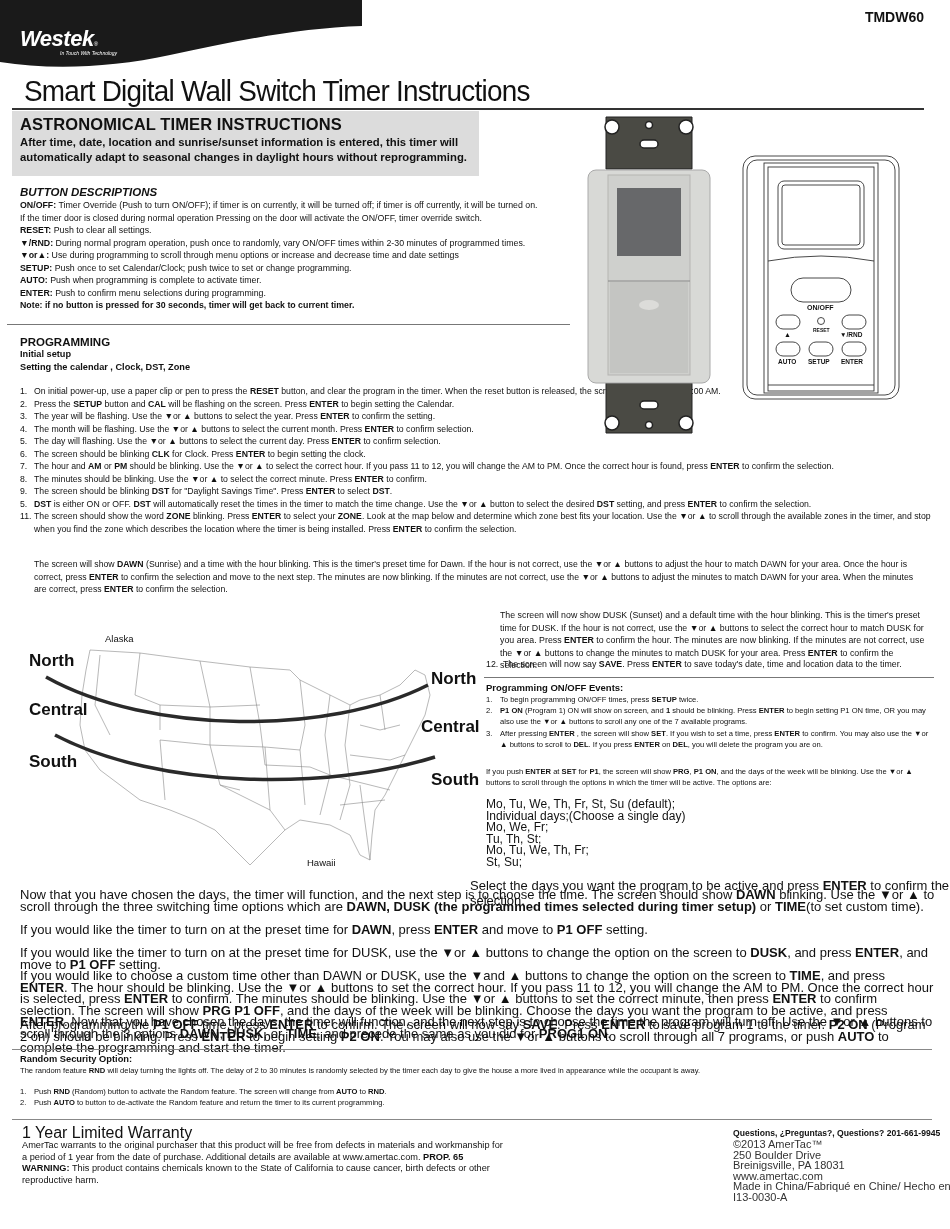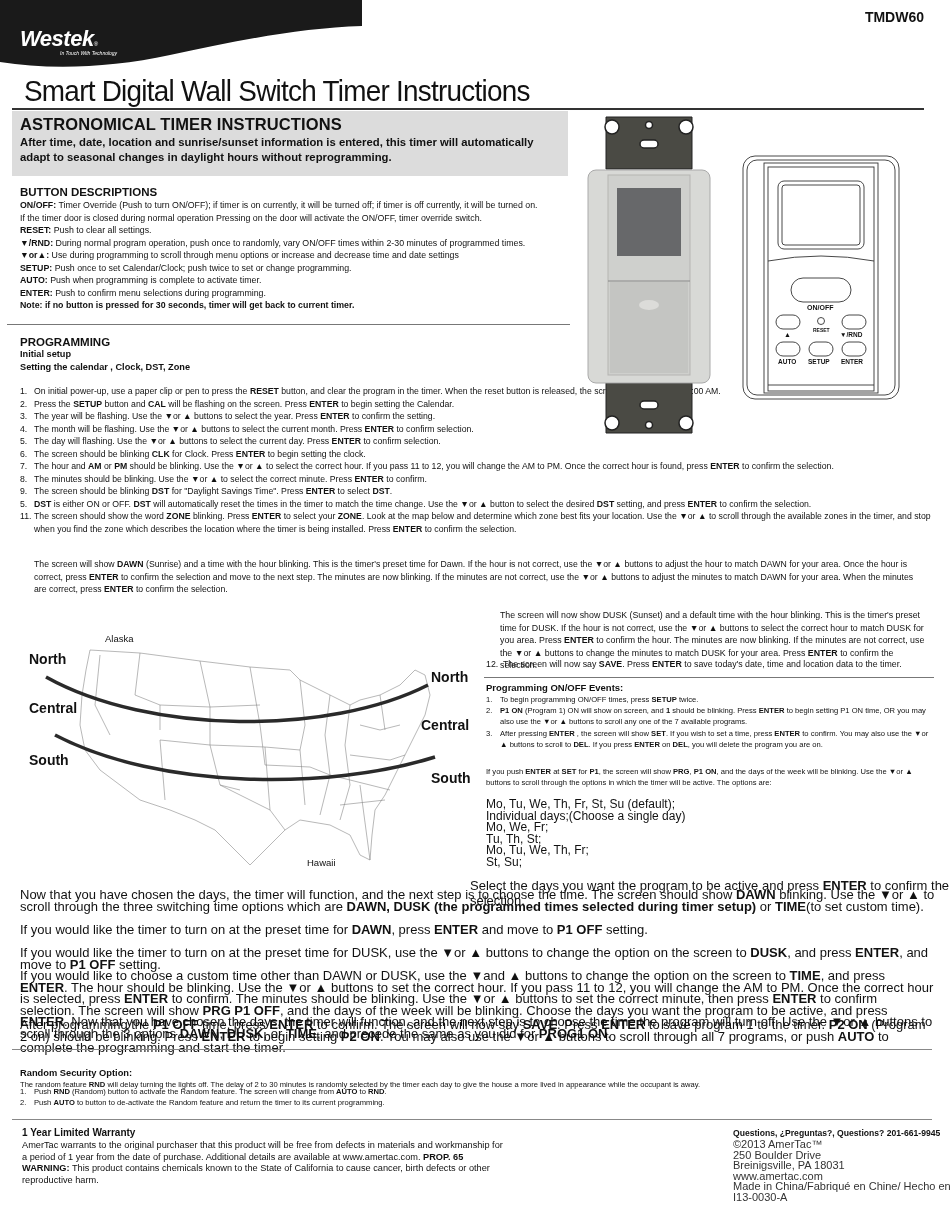--- a/index.html
+++ b/index.html
@@ -11,44 +11,44 @@
   
   #header-swoosh { left: 0; top: 0; width: 362px; height: 70px; }
   #brand-logo { left: 20px; top: 26px; color: #fff; }
   #brand-logo .logo-main { font-family: Liberation Sans, sans-serif; font-weight: bold; font-style: italic; font-size: 22px; letter-spacing: -0.5px; }
   #brand-logo .logo-tag { font-size: 5px; font-style: italic; margin-left: 40px; margin-top: -2px; display:block; }
   #model-number { right: 26px; top: 9px; font-weight: bold; font-size: 14px; }
 
   #doc-title { left: 24px; top: 74px; font-size: 30px; font-family: "Liberation Sans Narrow", "Liberation Sans", sans-serif; letter-spacing: -0.8px; font-weight: normal; transform: scaleX(0.93); transform-origin: left; }
   #title-rule { left: 12px; top: 108px; width: 912px; height: 1.5px; background: #333; }
 
-  #astro-box { left: 12px; top: 111px; width: 556px; height: 65px; background: #dcdcdc; padding: 4px 8px; }
+  #astro-box { left: 12px; top: 111px; width: 467px; height: 65px; background: #dcdcdc; padding: 4px 8px; }
   #astro-box h2 { font-size: 16.5px; font-weight: bold; letter-spacing: 0.1px; }
   #astro-box p { font-size: 11.3px; font-weight: bold; line-height: 15px; margin-top: 1px; }
 
   #buttons-section { left: 20px; top: 186px; width: 545px; }
-  #buttons-section h3 { font-size: 11.5px; font-weight: bold; margin-bottom: 1px; }
+  #buttons-section h3 { font-size: 11.5px; font-weight: bold; margin-bottom: 1px; font-style: italic; }
   #buttons-section .row { font-size: 8.8px; line-height: 12.5px; white-space: nowrap; }
   #buttons-section .note { font-weight: bold; }
   #rule-1 { left: 7px; top: 324px; width: 563px; height: 1px; background: #777; }
 
   #prog-section { left: 20px; top: 336px; }
   #prog-section h3 { font-size: 11.5px; font-weight: bold; }
   #prog-section .sub { font-size: 9.2px; font-weight: bold; line-height: 12.5px; }
 
   ol.steps { list-style: none; }
   ol.steps li { position: relative; padding-left: 14px; font-size: 8.7px; line-height: 12.5px; }
   ol.steps li .num { position: absolute; left: 0; top: 0; }
 
   #setup-steps { left: 20px; top: 385px; width: 920px; }
   #dawn-para { left: 34px; top: 558px; width: 880px; font-size: 8.7px; line-height: 12.5px; }
 
   
   #map-area { left: 0; top: 625px; width: 480px; height: 250px; text-align: center; }
-  .map-label { position: absolute; font-weight: bold; font-size: 14px; }
+  .map-label { position: absolute; font-weight: bold; font-size: 17px; }
   .map-small { position: absolute; font-size: 9.5px; }
 
   #dusk-para { left: 500px; top: 609px; width: 430px; font-size: 8.8px; line-height: 12.5px; }
   #step-12 { left: 486px; top: 658px; width: 450px; font-size: 8.8px; line-height: 12.5px; }
   #step-12 .num { display: inline-block; width: 17px; }
   #rule-2 { left: 484px; top: 677px; width: 450px; height: 1px; background: #777; }
 
   #events-section { left: 486px; top: 682px; width: 450px; }
   #events-section h4 { font-size: 9.5px; font-weight: bold; line-height: 12px; }
   #events-section ol.steps li { font-size: 7.6px; line-height: 11.2px; }
@@ -58,29 +58,29 @@
   #select-days { left: 470px; top: 878px; font-size: 13px; }
 
   .body-para { left: 20px; width: 915px; font-size: 13px; line-height: 11.5px; }
   #para-days { top: 889px; }
   #para-dawn { top: 924px; }
   #para-dusk { top: 947px; }
   #para-custom { top: 970px; }
   #para-save { top: 1019px; }
 
   #rule-3 { left: 12px; top: 1049px; width: 920px; height: 1px; background: #888; }
-  #random-section { left: 20px; top: 1053px; width: 915px; margin-top: 14px; }
+  #random-section { left: 20px; top: 1053px; width: 915px; }
   #random-section h4 { font-size: 9.3px; font-weight: bold; line-height: 12px; }
   #random-section p { font-size: 7.6px; line-height: 11px; }
   #random-steps { left: 20px; top: 1086px; }
   #random-steps li { font-size: 7.6px; line-height: 11px; }
 
   #rule-4 { left: 12px; top: 1119px; width: 920px; height: 1px; background: #888; }
   #warranty { left: 22px; top: 1127px; width: 480px; }
-  #warranty h4 { font-size: 10px; font-weight: bold; line-height: 12px; }
+  #warranty h4 { font-size: 16px; font-weight: normal; line-height: 12px; }
   #warranty p { font-size: 9.7px; line-height: 11.5px; transform: scaleX(0.95); transform-origin: left; width: 510px; }
 
   #contact { left: 733px; top: 1128px; width: 215px; }
   #contact .q { font-size: 8.6px; font-weight: bold; line-height: 11px; white-space: nowrap; }
   #contact .line { font-size: 11px; line-height: 10.6px; color: #333; white-space: nowrap; }
 
   
   #product-photo { left: 586px; top: 115px; width: 126px; height: 320px; }
   #product-diagram { left: 742px; top: 155px; width: 158px; height: 245px; }
 </style>

